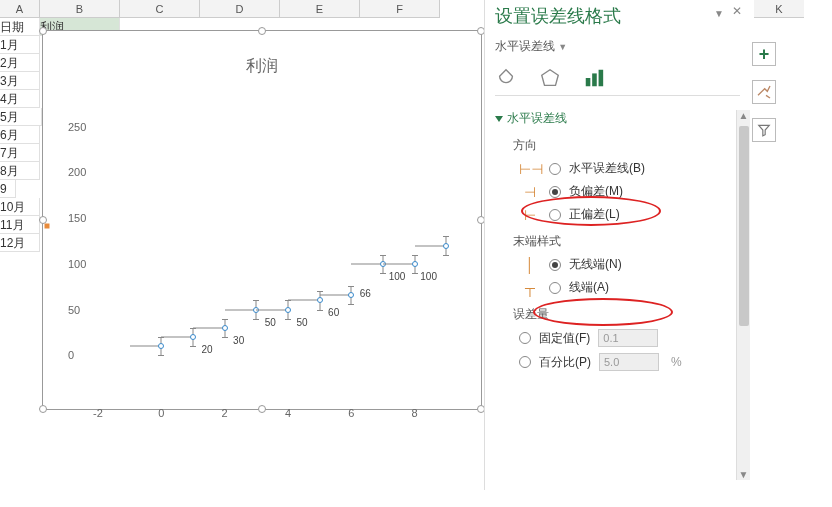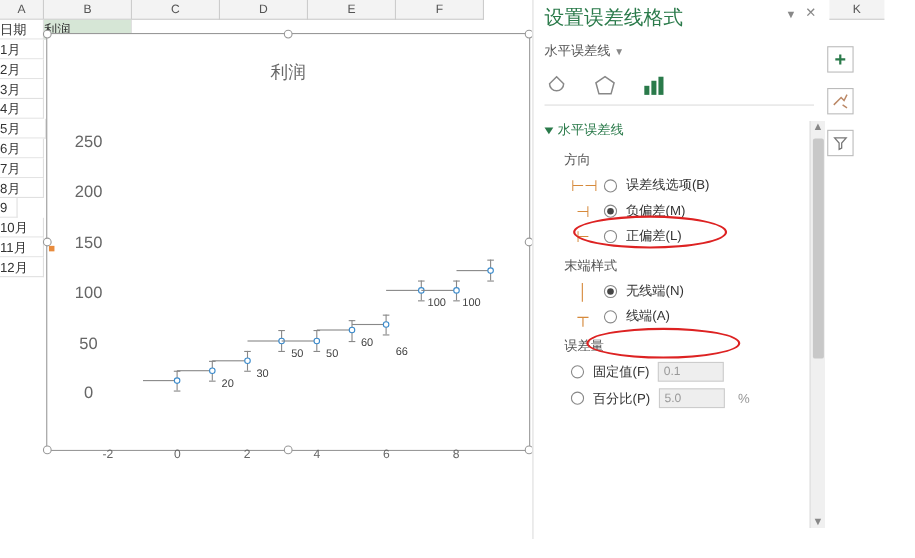--- a/index.html
+++ b/index.html
@@ -10,21 +10,21 @@
 .col-headers div { border-right:1px solid #ccc; border-bottom:1px solid #ccc; text-align:center; line-height:18px; background:#f3f3f3; font-size:11px; color:#555; }
 .row-cells { position:absolute; left:0; top:18px; }
 .row { display:flex; height:18px; }
 .cell { border-right:1px solid #e0e0e0; border-bottom:1px solid #e0e0e0; padding-left:0; line-height:18px; background:#fff; font-size:12px; }
 .sel { background:#d6e6d6; }
 
 
 .chart { position:absolute; left:42px; top:30px; width:440px; height:380px; border:1px solid #999; background:#fff; }
 .chart-title { position:absolute; top:25px; left:50%; transform:translateX(-50%); font-size:16px; color:#666; }
 .plot { position:absolute; left:55px; top:50px; width:380px; height:320px; }
-.plot .ytick { position:absolute; left:-30px; width:25px; text-align:center; font-size:15px; color:#666; }
+.plot .ytick { position:absolute; left:-30px; width:25px; text-align:left; font-size:11px; color:#666; }
 .plot .xtick { position:absolute; bottom:-18px; font-size:11px; color:#666; transform:translateX(-50%); }
 .pt { position:absolute; width:6px; height:6px; border:1.5px solid #3a8acb; border-radius:50%; background:#fff; transform:translate(-50%,-50%); }
 .lbl { position:absolute; font-size:10px; color:#444; transform:translate(-50%,-50%); }
 .err-v { position:absolute; width:1px; background:#888; transform:translateX(-50%); }
 .err-h { position:absolute; height:1px; background:#888; transform:translateY(-50%); }
 .cap { position:absolute; width:6px; height:1px; background:#888; transform:translateX(-50%); }
 .handle { position:absolute; width:8px; height:8px; border:1px solid #999; background:#fff; border-radius:50%; transform:translate(-50%,-50%); }
 .orange-dot { position:absolute; width:5px; height:5px; background:#e88b3c; transform:translate(-50%,-50%); }
 
 
@@ -166,21 +166,21 @@
       <div class="cap" style="left: 221.667px; top: 210.286px;"></div>
       <div class="cap" style="left: 221.667px; top: 228.571px;"></div>
       <div class="err-h" style="left: 190px; top: 219.429px; width: 31.6667px;"></div>
       <div class="pt" style="left: 221.667px; top: 219.429px;"></div>
       <div class="lbl" style="left: 235.667px; top: 231.429px;">60</div>
       <div class="err-v" style="left: 253.333px; top: 204.8px; height: 18.2857px;"></div>
       <div class="cap" style="left: 253.333px; top: 204.8px;"></div>
       <div class="cap" style="left: 253.333px; top: 223.086px;"></div>
       <div class="err-h" style="left: 221.667px; top: 213.943px; width: 31.6667px;"></div>
       <div class="pt" style="left: 253.333px; top: 213.943px;"></div>
-      <div class="lbl" style="left: 267.333px; top: 239px;">66</div>
+      <div class="lbl" style="left: 267.333px; top: 212px;">66</div>
       <div class="err-v" style="left: 285px; top: 173.714px; height: 18.2857px;"></div>
       <div class="cap" style="left: 285px; top: 173.714px;"></div>
       <div class="cap" style="left: 285px; top: 192px;"></div>
       <div class="err-h" style="left: 253.333px; top: 182.857px; width: 31.6667px;"></div>
       <div class="pt" style="left: 285px; top: 182.857px;"></div>
       <div class="lbl" style="left: 299px; top: 194.857px;">100</div>
       <div class="err-v" style="left: 316.667px; top: 173.714px; height: 18.2857px;"></div>
       <div class="cap" style="left: 316.667px; top: 173.714px;"></div>
       <div class="cap" style="left: 316.667px; top: 192px;"></div>
       <div class="err-h" style="left: 285px; top: 182.857px; width: 31.6667px;"></div>
@@ -215,21 +215,21 @@
   </div>
   <div style="border-bottom:1px solid #ddd; margin-top:6px"></div>
 
   <div class="section-title"><span class="tri"></span><span>水平误差线</span></div>
 
   <div class="field-label">方向</div>
   <div id="dir-opts">
       <div class="opt-row">
         <div class="opt-icon">⊢⊣</div>
         <div class="radio"></div>
-        <div class="txt">误差线选项(B)</div>
+        <div class="txt">水平误差线(B)</div>
       </div>
       <div class="opt-row">
         <div class="opt-icon">⊣</div>
         <div class="radio checked"></div>
         <div class="txt">负偏差(M)</div>
       </div>
       <div class="opt-row">
         <div class="opt-icon">⊢</div>
         <div class="radio"></div>
         <div class="txt">正偏差(L)</div>

